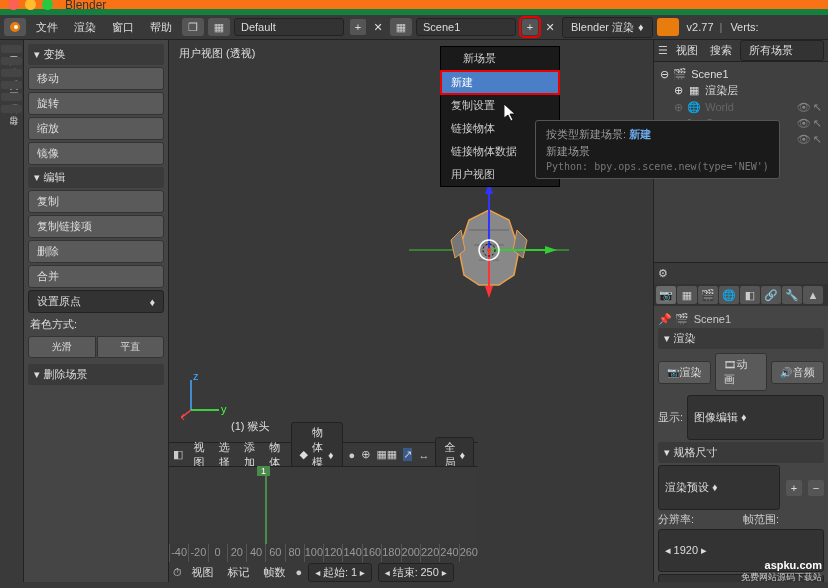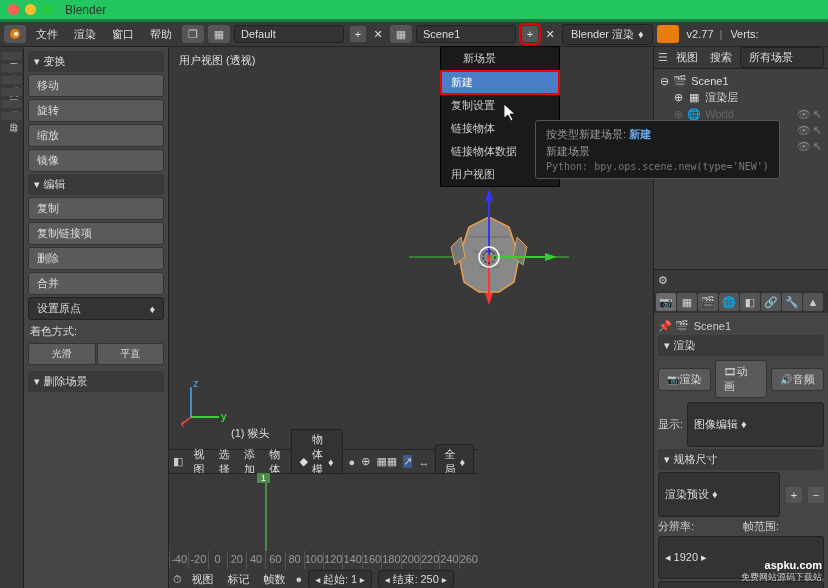--- a/index.html
+++ b/index.html
@@ -1,17 +1,17 @@
 <!DOCTYPE html>
 <html><head>
 <meta charset="utf-8">
 <style>
 * { margin: 0; padding: 0; box-sizing: border-box; font-family: sans-serif; font-size: 11px; }
 body { background: #393939; color: #ccc; width: 828px; height: 588px; overflow: hidden; position: relative; }
-.titlebar { height: 22px; background: #22c55e; display: flex; align-items: center; padding: 0 8px; gap: 6px; border-bottom: 3px solid #15803d; }
+.titlebar { height: 15px; background: #f97316; display: flex; align-items: center; padding: 0 8px; gap: 6px; border-bottom: 6px solid #15803d; }
 .tb-dot { width: 11px; height: 11px; border-radius: 50%; }
 .tb-title { color: #333; font-size: 12px; margin-left: 6px; }
 .menubar { height: 24px; background: #393939; display: flex; align-items: center; padding: 12px 4px; gap: 4px; border-bottom: 1px solid #222; }
 .menubar .icon-btn { width: 22px; height: 18px; background: #555; border-radius: 3px; display: flex; align-items: center; justify-content: center; cursor: pointer; }
 .menubar .menu-item { padding: 2px 6px; color: #ddd; cursor: pointer; }
 .layout-field { background: #333; border: 1px solid #222; border-radius: 3px; padding: 2px 6px; color: #ddd; display: flex; align-items: center; gap: 4px; flex: 0 0 auto; }
 .scene-field { background: #333; border: 1px solid #222; border-radius: 3px; padding: 2px 6px; color: #ddd; display: flex; align-items: center; }
 .plus-btn { width: 16px; height: 16px; background: #555; color: #ddd; border-radius: 2px; display: flex; align-items: center; justify-content: center; cursor: pointer; margin-left: 2px; }
 .x-btn { width: 16px; height: 16px; color: #ddd; display: flex; align-items: center; justify-content: center; cursor: pointer; }
 .red-box { outline: 2px solid #e00; outline-offset: 1px; }

